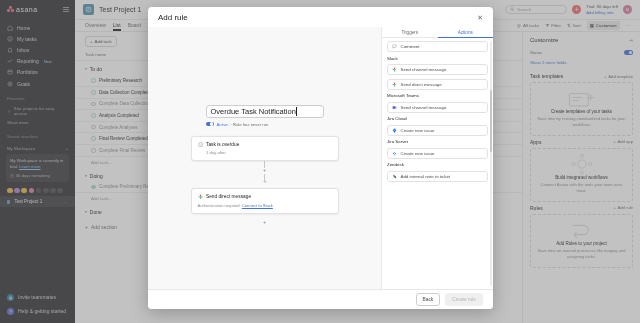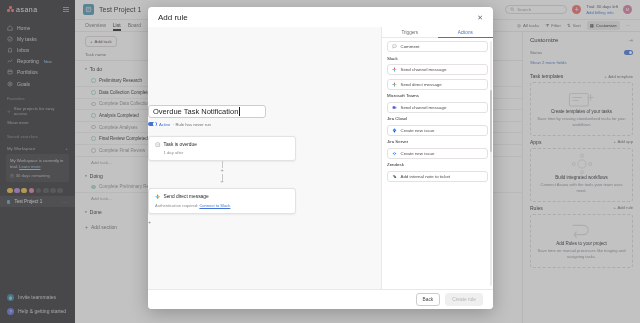--- a/index.html
+++ b/index.html
@@ -123,21 +123,21 @@
   #modal {
     position: absolute; left: 148px; top: 7px; width: 345px; height: 302px;
     background: #fff; border-radius: 4px; box-shadow: 0 4px 18px rgba(0,0,0,.25);
     display: flex; flex-direction: column; overflow: hidden;
   }
   .m-head { height: 20px; flex: 0 0 20px; display: flex; align-items: center; padding: 0 10px; }
   .m-title { font-size: 8px; color: #1e1f21; font-weight: 400; }
   .m-close { margin-left: auto; font-size: 7px; color: #6d6e6f; line-height: 1; }
   .m-body { flex: 1; display: flex; min-height: 0; background: #f9f8f8; }
 
-  .canvas { flex: 1; position: relative; min-width: 0; display: flex; flex-direction: column; align-items: flex-start; padding-top: 78px; }
+  .canvas { flex: 1; position: relative; min-width: 0; display: flex; flex-direction: column; align-items: center; padding-top: 78px; }
   .rule-name {
     width: 118px; height: 13px; background: #fff; border: .8px solid #cfcdca; border-radius: 3px;
     display: flex; align-items: center; padding: 0 4px; font-size: 7.5px; color: #1e1f21;
   }
   .caret-bar { width: .8px; height: 9px; background: #1e1f21; margin-left: .5px; }
   .status-row { width: 118px; display: flex; align-items: center; gap: 2.5px; margin-top: 3.5px; font-size: 4.2px; color: #6d6e6f; }
   .toggle-on { width: 8.5px; height: 4.6px; border-radius: 3px; background: #4573d2; position: relative; flex: 0 0 8.5px; }
   .toggle-on::after { content: ""; position: absolute; right: .7px; top: .7px; width: 3.2px; height: 3.2px; border-radius: 50%; background: #fff; }
   .status-row .on { color: #4573d2; }
 

